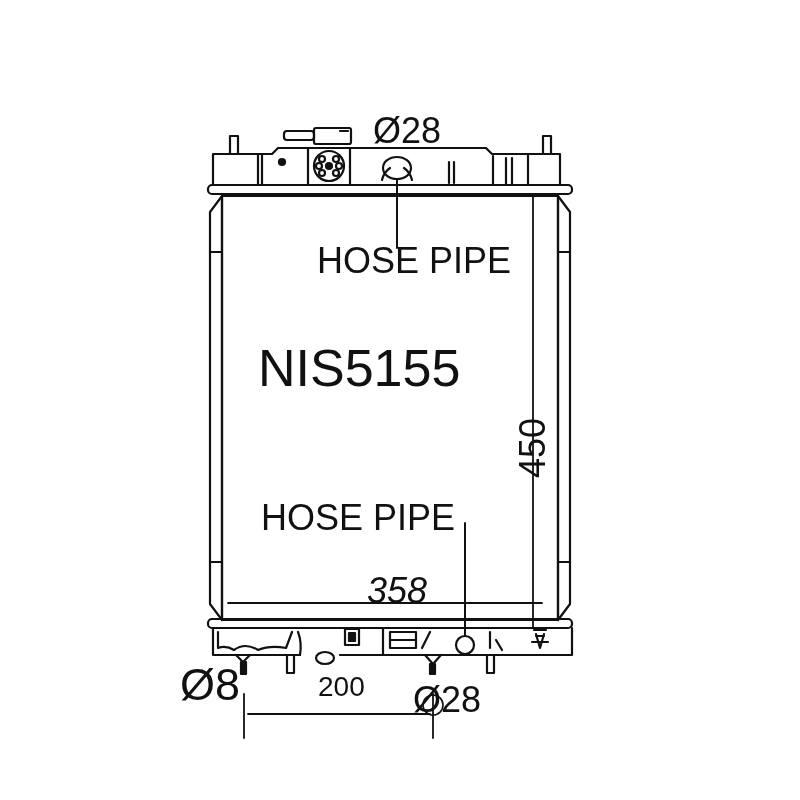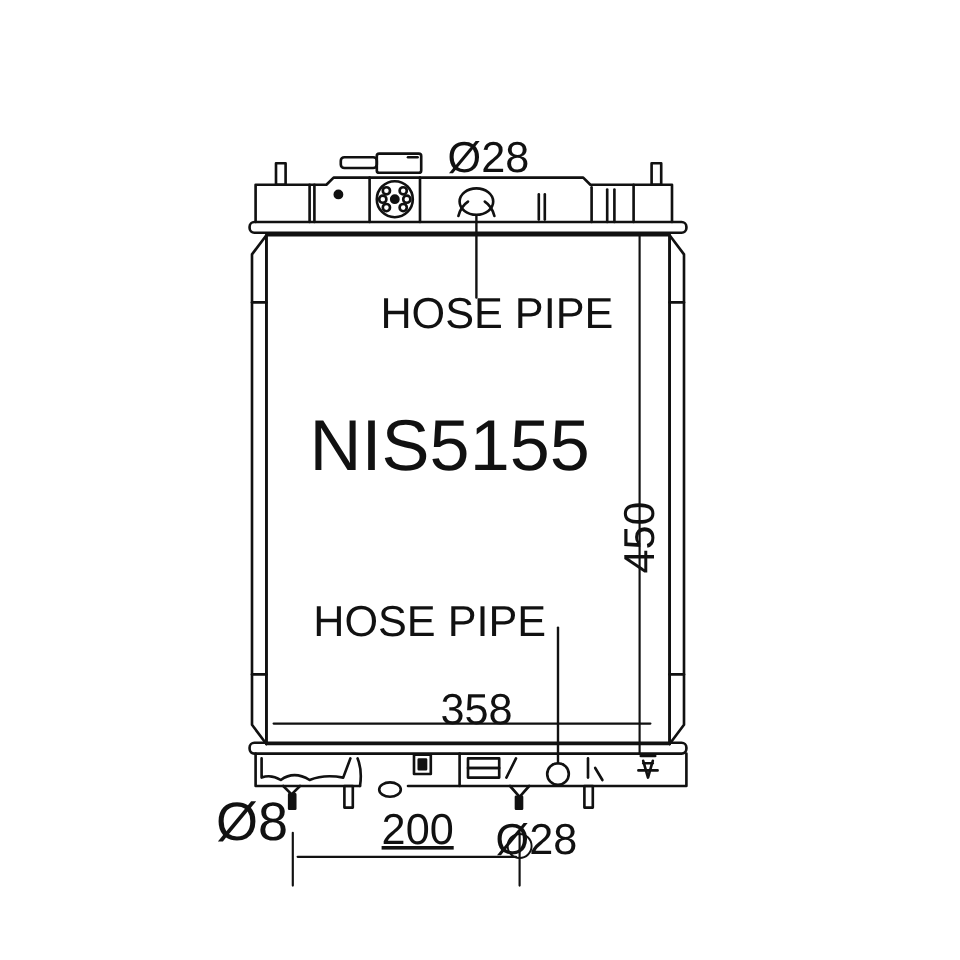--- a/index.html
+++ b/index.html
@@ -1,26 +1,26 @@
 <!DOCTYPE html>
 <html><head>
   <meta charset="utf-8">
   <style>
     html, body { margin: 0; padding: 0; background: #ffffff; }
     body { width: 800px; height: 800px; position: relative; overflow: hidden; }
     svg { position: absolute; left: 0; top: 0; }
     .txt { position: absolute; font-family: "Liberation Sans", sans-serif; color: #111111; white-space: nowrap; line-height: 1; }
-    #model { left: 258px; top: 342px; font-size: 60px; letter-spacing: 0px; }
+    #model { left: 258px; top: 342px; font-size: 52px; letter-spacing: 0px; }
     #hose-top { left: 317px; top: 243px; font-size: 36px; }
     #hose-bot { left: 261px; top: 500px; font-size: 36px; }
     #dia-top { left: 373px; top: 113px; font-size: 36px; }
     #dia-bot { left: 413px; top: 682px; font-size: 36px; }
     #dia-small { left: 180px; top: 662px; font-size: 45px; }
-    #dim-width { left: 367px; top: 573px; font-size: 36px; }
-    #dim-inlet { left: 318px; top: 673px; font-size: 36px; text-decoration: underline; }
+    #dim-width { left: 367px; top: 573px; font-size: 36px; font-style: italic; }
+    #dim-inlet { left: 318px; top: 673px; font-size: 28px; }
     #dim-height { left: 515px; top: 398px; font-size: 36px; transform: rotate(-90deg); transform-origin: left top; top: 478px; }
   </style>
 </head>
 <body>
 
 <svg width="800" height="800" viewBox="0 0 800 800" fill="none" stroke="#111" stroke-width="2.2" stroke-linejoin="round" stroke-linecap="round">
 
   <g>
 
     <rect x="284" y="131" width="30" height="9" rx="3"></rect>

